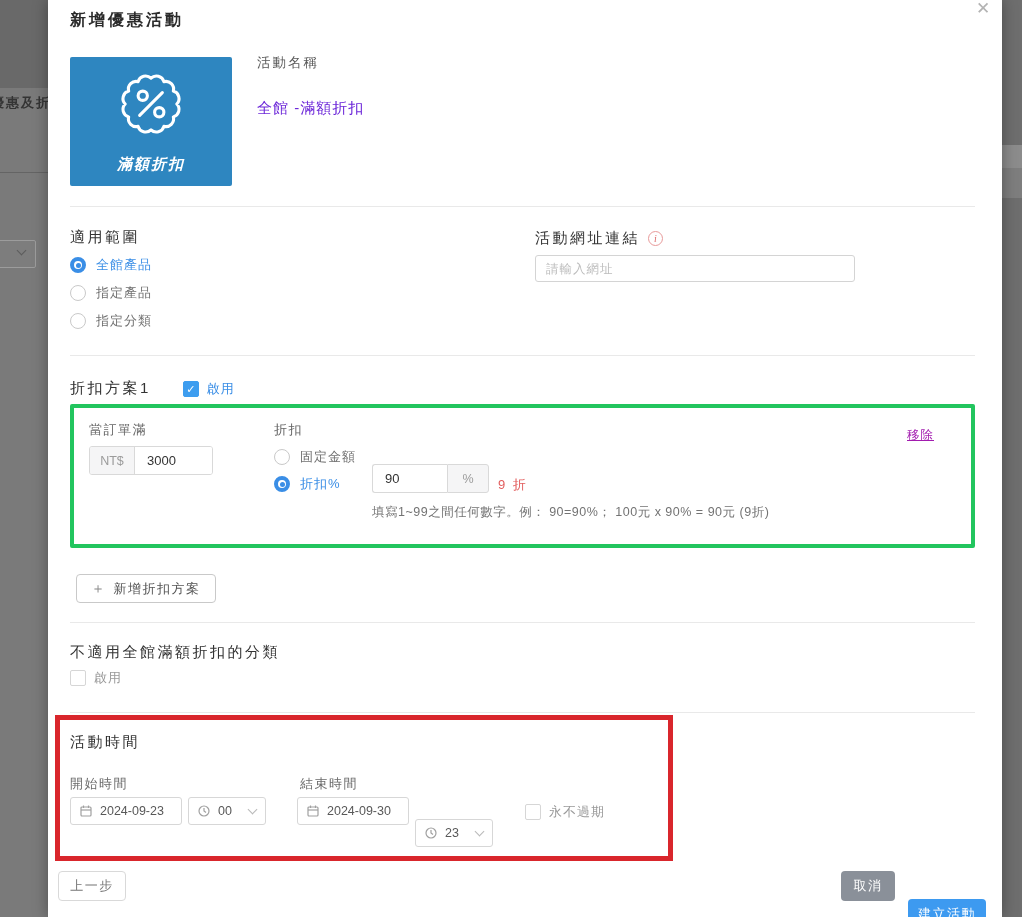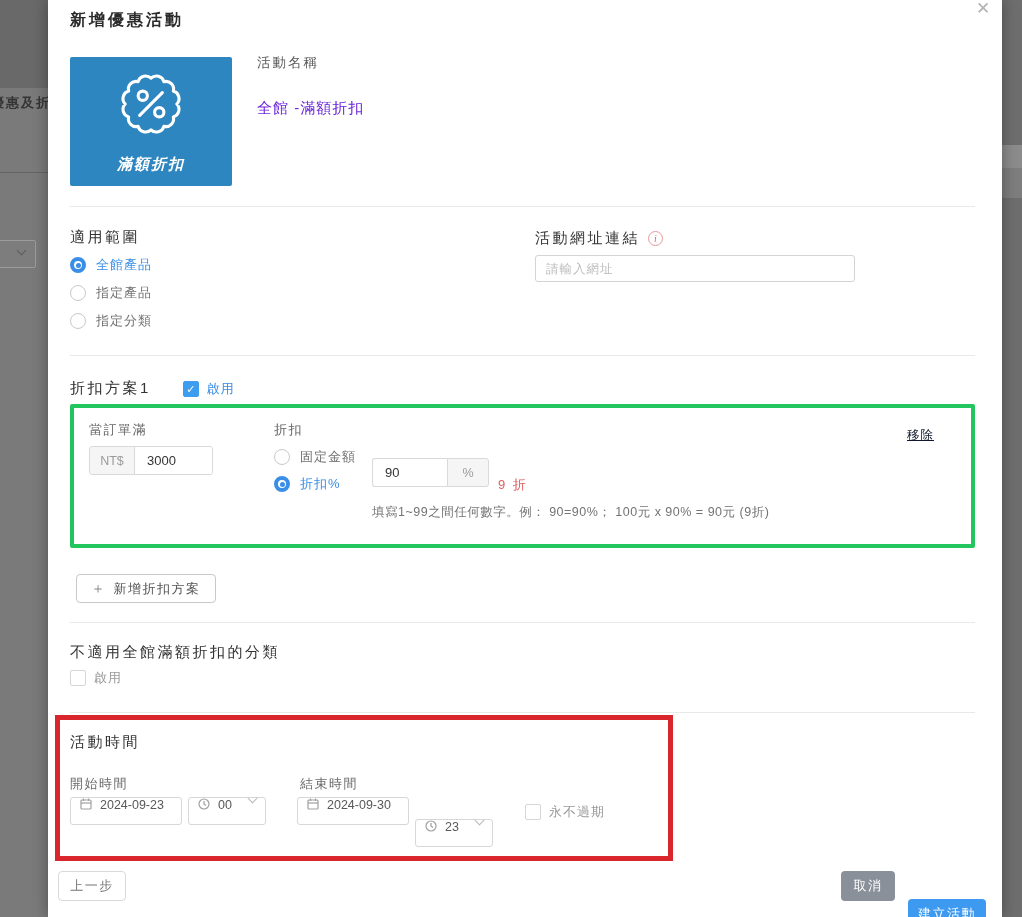--- a/index.html
+++ b/index.html
@@ -54,36 +54,36 @@
   .checkbox.on { background:#3d9def; border-color:#3d9def; }
   .enable-label-on { font-size:13px; color:#3a8ee6; letter-spacing:1px; margin-left:8px; }
   .enable-label-off { font-size:13px; color:#9a9a9a; letter-spacing:1px; margin-left:8px; }
   .plan-heading-row .checkbox { margin-left:32px; }
 
   .plan-box { position:absolute; left:22px; top:404px; width:905px; height:144px; border:4px solid #22c55e; border-radius:2px; }
   .pb-label { position:absolute; font-size:13px; color:#666; letter-spacing:1.5px; }
   .min-group { position:absolute; left:15px; top:38px; display:flex; height:29px; border:1px solid #d9d9d9; border-radius:3px; overflow:hidden; }
   .min-prefix { width:45px; background:#f5f5f6; color:#9b9b9b; font-size:12.5px; display:flex; align-items:center; justify-content:center; border-right:1px solid #d9d9d9; }
   .min-input { width:77px; border:none; outline:none; padding:0 12px; font-size:13px; color:#333; }
-  .remove-link { position:absolute; right:37px; top:19px; font-size:12.5px; color:#0f172a; text-decoration:underline; cursor:pointer; letter-spacing:1px;font-family:Liberation Mono, monospace; }
-  .disc-group { position:absolute; left:298px; top:50px; display:flex; height:29px; }
+  .remove-link { position:absolute; right:37px; top:19px; font-size:12.5px; color:#a21caf; text-decoration:underline; cursor:pointer; letter-spacing:1px;font-family:Liberation Mono, monospace; }
+  .disc-group { position:absolute; left:298px; top:56px; display:flex; height:29px; }
   .disc-input { width:75px; border:1px solid #d9d9d9; border-right:none; border-radius:3px 0 0 3px; outline:none; padding:0 12px; font-size:13px; color:#333; }
   .disc-suffix { width:42px; background:#f5f5f6; border:1px solid #d9d9d9; border-radius:0 3px 3px 0; color:#9b9b9b; font-size:12.5px; display:flex; align-items:center; justify-content:center; }
   .disc-result { position:absolute; left:424px; top:68px; font-size:13px; color:#e25d5d; letter-spacing:2px; }
   .helper-text { position:absolute; left:298px; top:96px; font-size:12.5px; color:#737373; letter-spacing:.5px; }
 
   .add-plan-btn { position:absolute; left:28px; top:574px; height:29px; padding:0 14px; background:#fff; border:1px solid #c9c9c9; border-radius:4px; font-size:13px; color:#555; letter-spacing:1.5px; display:flex; align-items:center; gap:7px; cursor:pointer; }
   .add-plan-btn .plus { color:#8a8a8a; font-size:14px; }
 
   .excl-heading { position:absolute; left:22px; top:643px; }
   .excl-enable { position:absolute; left:22px; top:669px; display:flex; align-items:center; }
 
   .sched-heading { position:absolute; left:22px; top:733px; }
   .dt-label { position:absolute; top:775px; font-size:13px; color:#6b6b6b; letter-spacing:1.5px; }
-  .dt-box { position:absolute; top:797px; height:28px; border:1px solid #d7d7d7; border-radius:3px; background:#fff; display:flex; gap:8px; padding:0 9px; cursor:pointer; }
+  .dt-box { position:absolute; top:797px; height:28px; border:1px solid #d7d7d7; border-radius:3px; background:#fff; display:flex; align-items:center; gap:8px; padding:0 9px; cursor:pointer; }
   .dt-box .dt-val { font-size:12.5px; color:#585858; }
   .chev { width:7px; height:7px; border-right:1.5px solid #b9b9b9; border-bottom:1.5px solid #b9b9b9; transform:rotate(45deg); margin-top:-3px; }
   .bg-select .chev { border-color:#5c5c5c; }
   .time-box .chev { margin-left:auto; }
   .never-row { position:absolute; left:477px; top:803px; display:flex; align-items:center; }
 
   .btn { position:absolute; top:871px; height:30px; border-radius:4px; font-size:13px; letter-spacing:1.5px; display:flex; align-items:center; justify-content:center; cursor:pointer; }
   .btn-back { left:10px; width:68px; background:#fff; border:1px solid #d9d9d9; color:#777; }
   .btn-cancel { left:793px; width:54px; background:#8a9099; color:#fff; border:none; }
   .btn-create { left:860px; width:78px; background:#3d9af0; color:#fff; border:none;margin-top:28px; }

